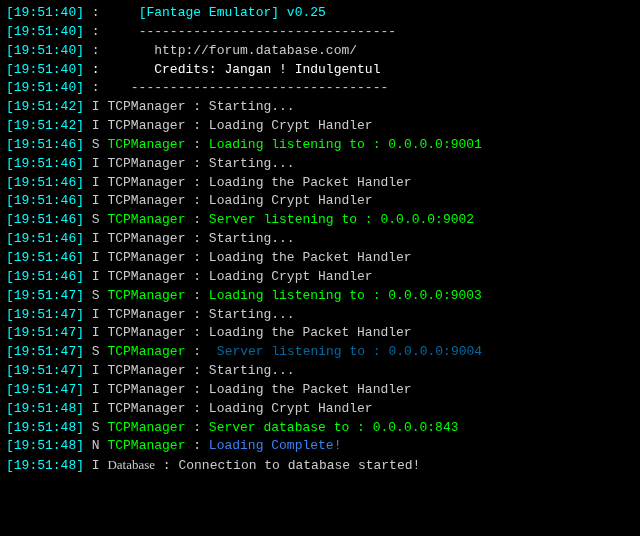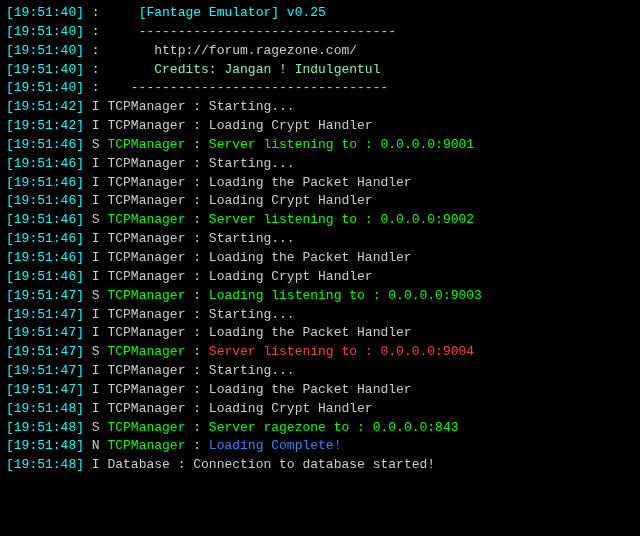--- a/index.html
+++ b/index.html
@@ -22,37 +22,37 @@
       white-space: pre;
       line-height: 1.45;
     }
   </style>
 </head>
 <body>
 
 <div class="console">
 <span class="line"><span style="color: rgb(0, 255, 255);">[19:51:40]</span><span style="color: rgb(204, 204, 204);"> : </span><span style="color: rgb(0, 255, 255); margin-top: 12px;">    [Fantage Emulator] v0.25</span></span>
     <span class="line"><span style="color: rgb(0, 255, 255);">[19:51:40]</span><span style="color: rgb(204, 204, 204);"> : </span><span style="color: rgb(204, 204, 204);">    ---------------------------------</span></span>
-    <span class="line"><span style="color: rgb(0, 255, 255);">[19:51:40]</span><span style="color: rgb(204, 204, 204);"> :       http://forum.ragezone.com/</span></span>
-    <span class="line"><span style="color: rgb(0, 255, 255);">[19:51:40]</span><span style="color: #86efac;"> :       Credits: Jangan ! Indulgentul</span></span>
+    <span class="line"><span style="color: rgb(0, 255, 255);">[19:51:40]</span><span style="color: rgb(204, 204, 204);"> :       http://forum.database.com/</span></span>
+    <span class="line"><span style="color: rgb(0, 255, 255);">[19:51:40]</span><span style="color: #ffffff;"> :       Credits: Jangan ! Indulgentul</span></span>
     <span class="line"><span style="color: rgb(0, 255, 255);">[19:51:40]</span><span style="color: rgb(204, 204, 204);"> :    ---------------------------------</span></span>
     <span class="line"><span style="color: rgb(0, 255, 255);">[19:51:42]</span><span style="color: rgb(204, 204, 204);"> I </span><span style="color: rgb(204, 204, 204);">TCPManager</span><span style="color: rgb(204, 204, 204);"> : Starting...</span></span>
     <span class="line"><span style="color: rgb(0, 255, 255);">[19:51:42]</span><span style="color: rgb(204, 204, 204);"> I </span><span style="color: rgb(204, 204, 204);">TCPManager</span><span style="color: rgb(204, 204, 204);"> : Loading Crypt Handler</span></span>
-    <span class="line"><span style="color: rgb(0, 255, 255);">[19:51:46]</span><span style="color: rgb(204, 204, 204);"> S </span><span style="color: rgb(0, 255, 0);">TCPManager</span><span style="color: rgb(204, 204, 204);"> : </span><span style="color: rgb(0, 255, 0);">Server listening to : 0.0.0.0:9001</span></span>
+    <span class="line"><span style="color: rgb(0, 255, 255);">[19:51:46]</span><span style="color: rgb(204, 204, 204);"> S </span><span style="color: rgb(0, 255, 0);">TCPManager</span><span style="color: rgb(204, 204, 204);"> : </span><span style="color: rgb(0, 255, 0);">Loading listening to : 0.0.0.0:9001</span></span>
     <span class="line"><span style="color: rgb(0, 255, 255);">[19:51:46]</span><span style="color: rgb(204, 204, 204);"> I </span><span style="color: rgb(204, 204, 204);">TCPManager</span><span style="color: rgb(204, 204, 204);"> : Starting...</span></span>
     <span class="line"><span style="color: rgb(0, 255, 255);">[19:51:46]</span><span style="color: rgb(204, 204, 204);"> I </span><span style="color: rgb(204, 204, 204);">TCPManager</span><span style="color: rgb(204, 204, 204);"> : Loading the Packet Handler</span></span>
     <span class="line"><span style="color: rgb(0, 255, 255);">[19:51:46]</span><span style="color: rgb(204, 204, 204);"> I </span><span style="color: rgb(204, 204, 204);">TCPManager</span><span style="color: rgb(204, 204, 204);"> : Loading Crypt Handler</span></span>
     <span class="line"><span style="color: rgb(0, 255, 255);">[19:51:46]</span><span style="color: rgb(204, 204, 204);"> S </span><span style="color: rgb(0, 255, 0);">TCPManager</span><span style="color: rgb(204, 204, 204);"> : </span><span style="color: rgb(0, 255, 0);">Server listening to : 0.0.0.0:9002</span></span>
     <span class="line"><span style="color: rgb(0, 255, 255);">[19:51:46]</span><span style="color: rgb(204, 204, 204);"> I </span><span style="color: rgb(204, 204, 204);">TCPManager</span><span style="color: rgb(204, 204, 204);"> : Starting...</span></span>
     <span class="line"><span style="color: rgb(0, 255, 255);">[19:51:46]</span><span style="color: rgb(204, 204, 204);"> I </span><span style="color: rgb(204, 204, 204);">TCPManager</span><span style="color: rgb(204, 204, 204);"> : Loading the Packet Handler</span></span>
     <span class="line"><span style="color: rgb(0, 255, 255);">[19:51:46]</span><span style="color: rgb(204, 204, 204);"> I </span><span style="color: rgb(204, 204, 204);">TCPManager</span><span style="color: rgb(204, 204, 204);"> : Loading Crypt Handler</span></span>
     <span class="line"><span style="color: rgb(0, 255, 255);">[19:51:47]</span><span style="color: rgb(204, 204, 204);"> S </span><span style="color: rgb(0, 255, 0);">TCPManager</span><span style="color: rgb(204, 204, 204);"> : </span><span style="color: rgb(0, 255, 0);">Loading listening to : 0.0.0.0:9003</span></span>
     <span class="line"><span style="color: rgb(0, 255, 255);">[19:51:47]</span><span style="color: rgb(204, 204, 204);"> I </span><span style="color: rgb(204, 204, 204);">TCPManager</span><span style="color: rgb(204, 204, 204);"> : Starting...</span></span>
     <span class="line"><span style="color: rgb(0, 255, 255);">[19:51:47]</span><span style="color: rgb(204, 204, 204);"> I </span><span style="color: rgb(204, 204, 204);">TCPManager</span><span style="color: rgb(204, 204, 204);"> : Loading the Packet Handler</span></span>
-    <span class="line"><span style="color: rgb(0, 255, 255);">[19:51:47]</span><span style="color: rgb(204, 204, 204);"> S </span><span style="color: rgb(0, 255, 0);">TCPManager</span><span style="color: rgb(204, 204, 204);"> : </span><span style="color: #ef4444;">Server listening to : 0.0.0.0:9004</span></span>
+    <span class="line"><span style="color: rgb(0, 255, 255);">[19:51:47]</span><span style="color: rgb(204, 204, 204);"> S </span><span style="color: rgb(0, 255, 0);">TCPManager</span><span style="color: rgb(204, 204, 204);"> : </span><span style="color: #0369a1; margin-left: 8px;">Server listening to : 0.0.0.0:9004</span></span>
     <span class="line"><span style="color: rgb(0, 255, 255);">[19:51:47]</span><span style="color: rgb(204, 204, 204);"> I </span><span style="color: rgb(204, 204, 204);">TCPManager</span><span style="color: rgb(204, 204, 204);"> : Starting...</span></span>
     <span class="line"><span style="color: rgb(0, 255, 255);">[19:51:47]</span><span style="color: rgb(204, 204, 204);"> I </span><span style="color: rgb(204, 204, 204);">TCPManager</span><span style="color: rgb(204, 204, 204);"> : Loading the Packet Handler</span></span>
     <span class="line"><span style="color: rgb(0, 255, 255);">[19:51:48]</span><span style="color: rgb(204, 204, 204);"> I </span><span style="color: rgb(204, 204, 204);">TCPManager</span><span style="color: rgb(204, 204, 204);"> : Loading Crypt Handler</span></span>
-    <span class="line"><span style="color: rgb(0, 255, 255);">[19:51:48]</span><span style="color: rgb(204, 204, 204);"> S </span><span style="color: rgb(0, 255, 0);">TCPManager</span><span style="color: rgb(204, 204, 204);"> : </span><span style="color: rgb(0, 255, 0);">Server ragezone to : 0.0.0.0:843</span></span>
+    <span class="line"><span style="color: rgb(0, 255, 255);">[19:51:48]</span><span style="color: rgb(204, 204, 204);"> S </span><span style="color: rgb(0, 255, 0);">TCPManager</span><span style="color: rgb(204, 204, 204);"> : </span><span style="color: rgb(0, 255, 0);">Server database to : 0.0.0.0:843</span></span>
     <span class="line"><span style="color: rgb(0, 255, 255);">[19:51:48]</span><span style="color: rgb(204, 204, 204);"> N </span><span style="color: rgb(0, 255, 0);">TCPManager</span><span style="color: rgb(204, 204, 204);"> : </span><span style="color: #3b82f6;">Loading Complete!</span></span>
-    <span class="line"><span style="color: rgb(0, 255, 255);">[19:51:48]</span><span style="color: rgb(204, 204, 204);"> I </span><span style="color: rgb(204, 204, 204);">Database</span><span style="color: rgb(204, 204, 204);"> : Connection to database started!</span></span>
+    <span class="line"><span style="color: rgb(0, 255, 255);">[19:51:48]</span><span style="color: rgb(204, 204, 204);"> I </span><span style="color: rgb(204, 204, 204); font-family: Liberation Serif, serif;">Database</span><span style="color: rgb(204, 204, 204);"> : Connection to database started!</span></span>
     <span class="line"></span>
   </div>
 
 </body></html>

